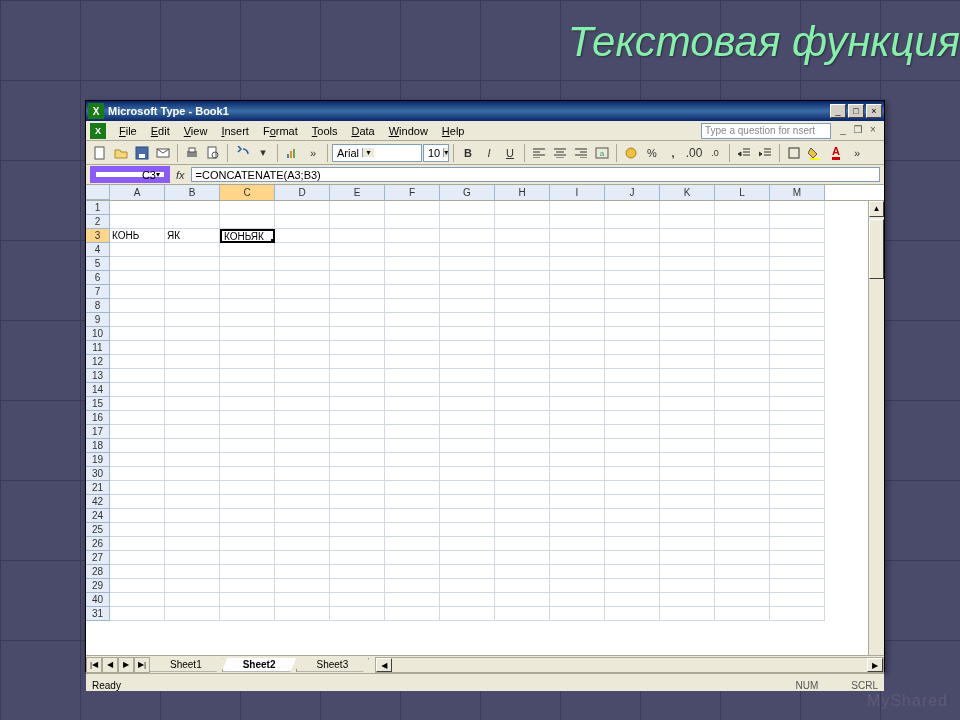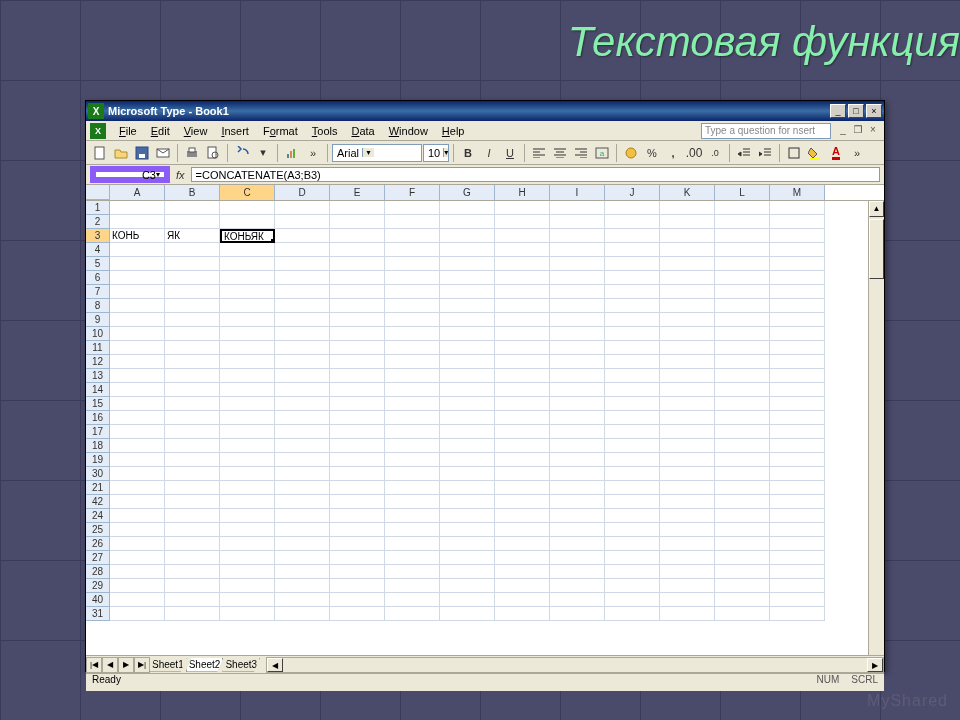--- a/index.html
+++ b/index.html
@@ -143,36 +143,36 @@
   .vscroll .thumb { height:60px; margin-top:2px; background:#ece9d8;
     border:1px solid #fff; border-right-color:#404040; border-bottom-color:#404040; }
   .sheet-tabs-row {
     height:18px; background:#ece9d8; border-top:1px solid #aca899;
     display:flex; align-items:center; font-size:10px;
   }
   .tab-nav { display:flex; }
   .tab-nav .navbtn { width:16px; height:16px; border:1px solid #aca899;
     text-align:center; font-size:8px; background:#ece9d8; line-height:14px; }
   .sheet-tab {
-    padding: 1px 2px; background:#fff; border:1px solid #808080;
+    padding: 1px 20px; background:#fff; border:1px solid #808080;
     border-top:none; margin-left:-1px; position:relative;
     clip-path: polygon(6px 0, 100% 0, calc(100% - 6px) 100%, 0 100%);
   }
   .sheet-tab.inactive { background:#ece9d8; }
   .hscroll { flex:1; height:16px; margin-left:6px; border:1px solid #aca899;
     background:#ece9d8; display:flex; }
   .hscroll .sbtn { width:16px; background:#ece9d8; border:1px solid #fff;
     border-right-color:#404040; border-bottom-color:#404040;
     text-align:center; font-size:8px; line-height:13px; }
   .hscroll .track { flex:1; }
   .status-bar {
     height:18px; background:#ece9d8; border-top:1px solid #aca899;
-    display:flex; align-items:flex-start; font-size:10px; padding:0 6px;
-  }
-  .status-right { margin-left:auto; display:flex; gap:12px; color:#555; }
+    display:flex; align-items:flex-end; font-size:10px; padding:0 6px;
+  }
+  .status-right { margin-left:auto; display:flex; gap:33px; color:#555; }
   .watermark {
     position:absolute; right:12px; bottom:10px;
     font-size:16px; color:rgba(120,120,140,0.4);
     font-family: Arial; letter-spacing:1px;
   }
   svg { display:block; }
 </style>
 </head>
 <body>
 
@@ -854,21 +854,21 @@
   </div>
 
   <div class="sheet-tabs-row">
     <div class="tab-nav">
       <div class="navbtn">|◀</div>
       <div class="navbtn">◀</div>
       <div class="navbtn">▶</div>
       <div class="navbtn">▶|</div>
     </div>
     <div class="sheet-tab inactive">Sheet1</div>
-    <div class="sheet-tab" style="font-weight:normal">Sheet2</div>
+    <div class="sheet-tab" style="font-weight:bold">Sheet2</div>
     <div class="sheet-tab inactive">Sheet3</div>
     <div class="hscroll">
       <div class="sbtn">◀</div>
       <div class="track"></div>
       <div class="sbtn">▶</div>
     </div>
   </div>
 
   <div class="status-bar">
     <span>Ready</span>

